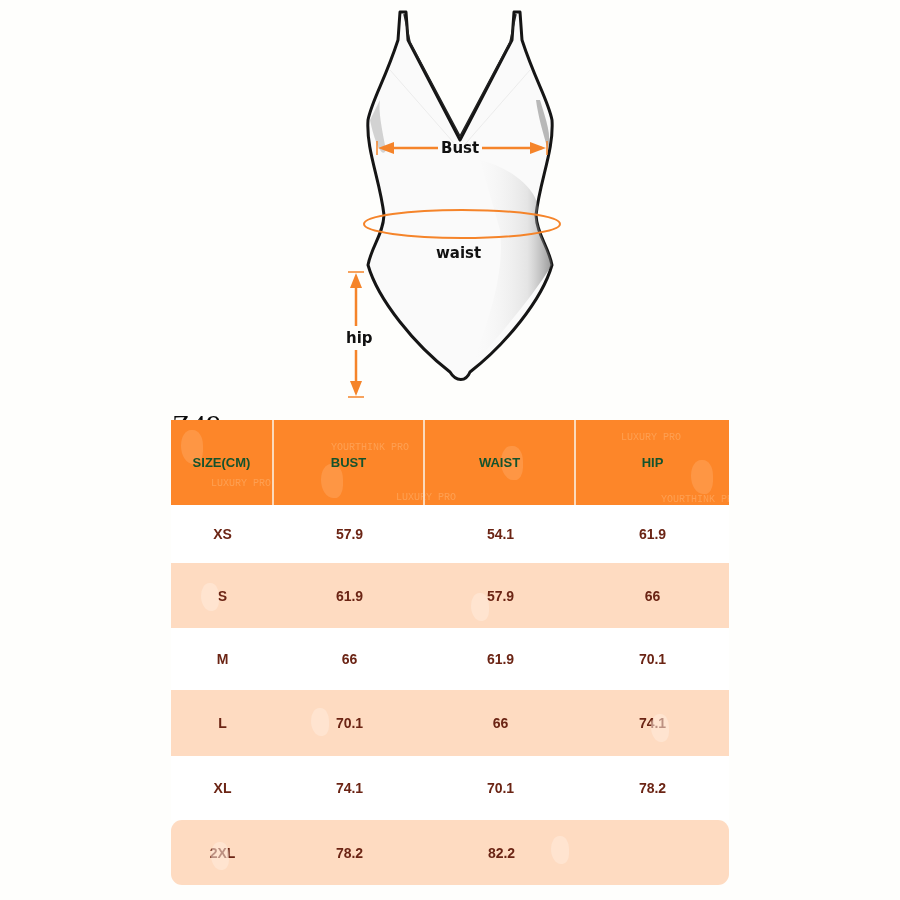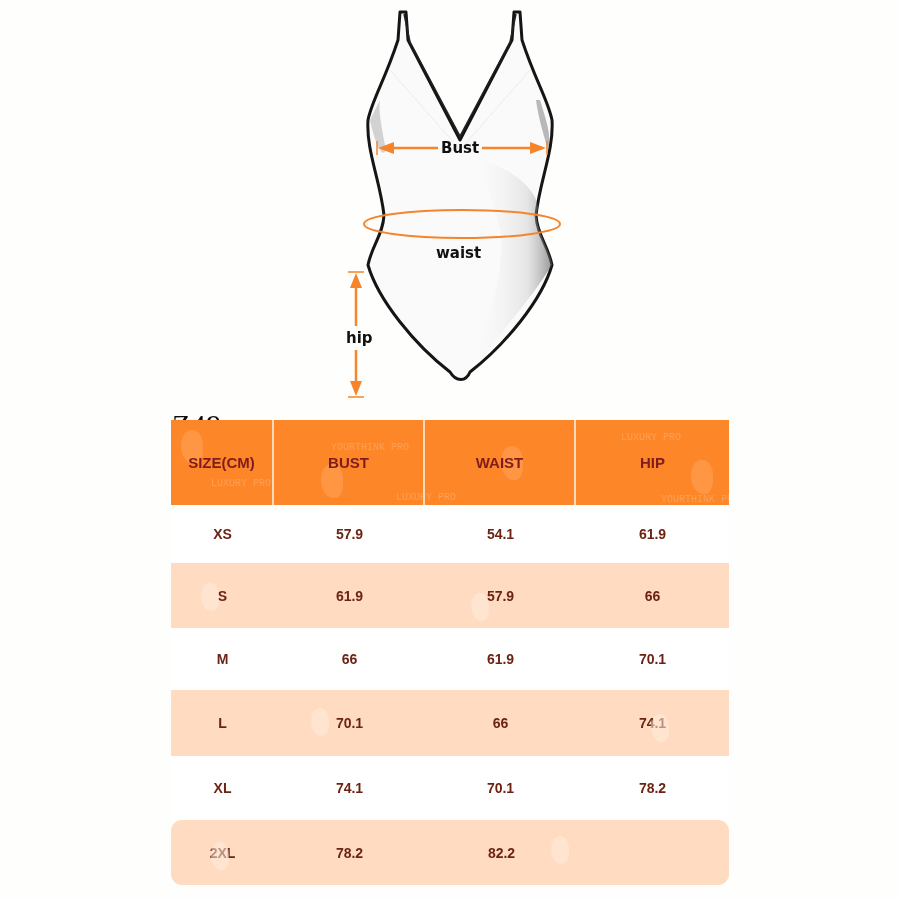--- a/index.html
+++ b/index.html
@@ -19,21 +19,21 @@
     }
     .size-table {
       position: absolute; left: 171px; top: 420px; width: 558px;
     }
     .header-row {
       display: flex; height: 85px; background: #fd8629;
       position: relative; overflow: hidden;
     }
     .header-cell {
       display: flex; align-items: center; justify-content: center;
-      color: #7f1d1d; font-weight: bold; font-size: 15px; position: relative;
+      color: #14532d; font-weight: bold; font-size: 13px; position: relative;
       border-right: 2px solid #fbd9bb; box-sizing: border-box; text-align: right;
     }
     .header-cell:last-child { border-right: none; }
     .wm {
       position: absolute; color: rgba(255,190,130,0.45); font-family: Liberation Mono, monospace;
       font-size: 10px; white-space: nowrap; pointer-events: none;
     }
     .wm-blob {
       position: absolute; width: 22px; height: 34px; border-radius: 50% 50% 40% 60%;
       background: rgba(255,180,120,0.35); pointer-events: none;

